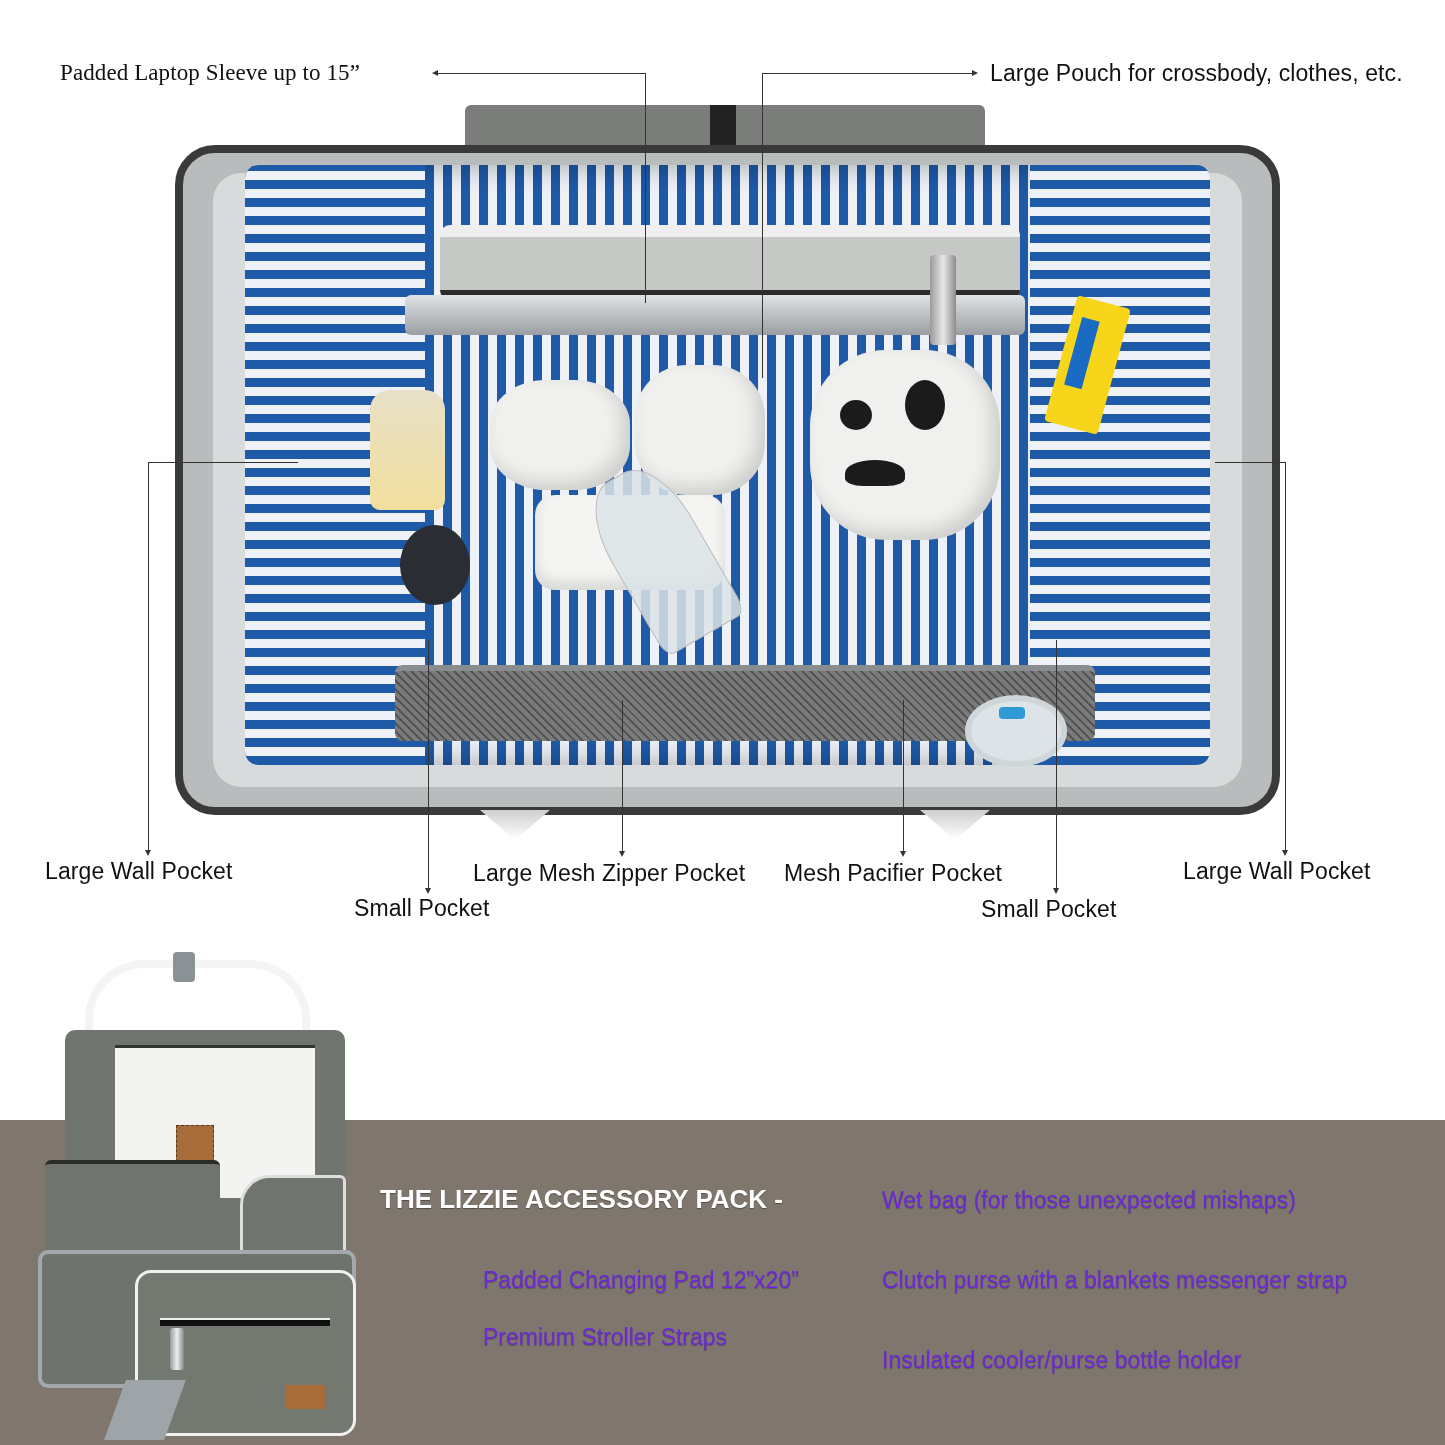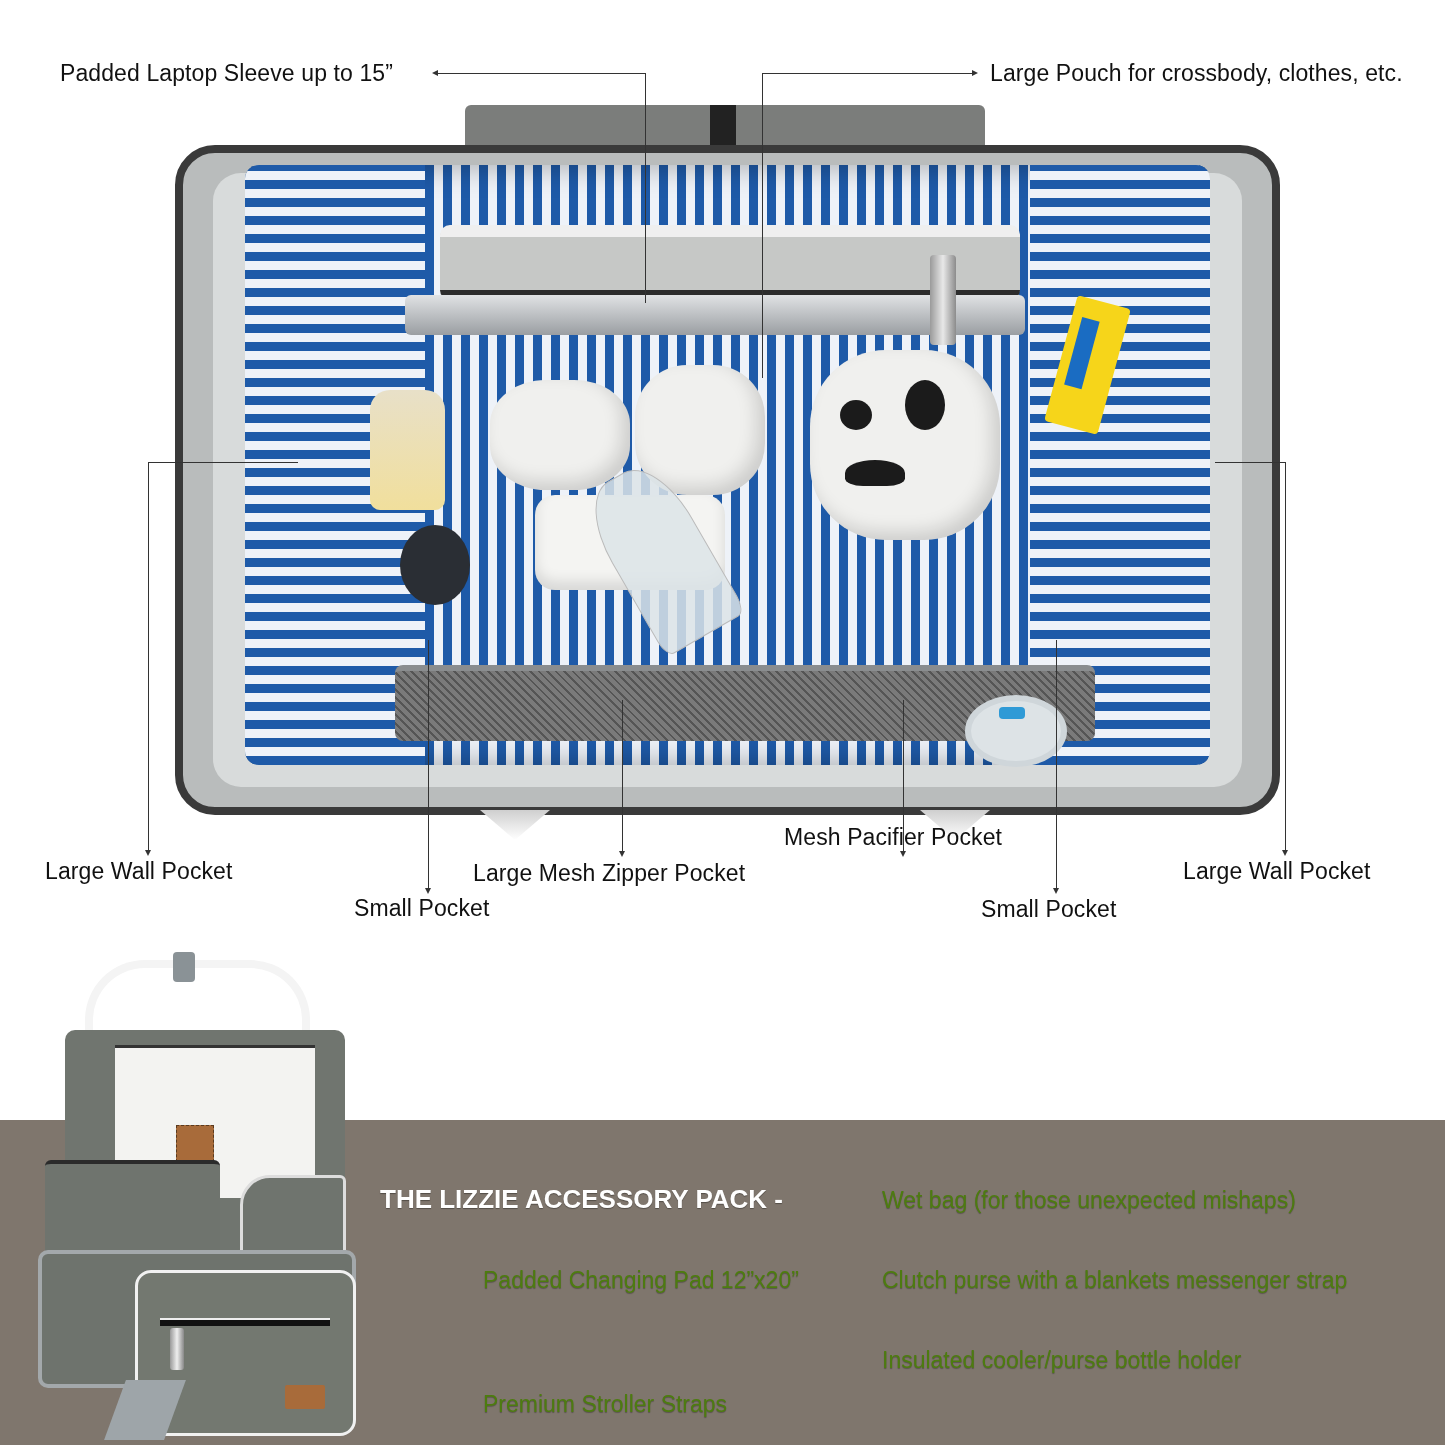--- a/index.html
+++ b/index.html
@@ -40,21 +40,21 @@
   .jar { position: absolute; left: 225px; top: 420px; width: 70px; height: 80px; background: #2a2e34; border-radius: 50%; }
   .mesh-pocket { position: absolute; left: 220px; top: 560px; width: 700px; height: 70px; border-radius: 8px;
     background: repeating-linear-gradient(45deg,#555 0 2px,#7a7a7a 2px 6px); border-top: 6px solid #8a8d8f; }
   .pacifier { position: absolute; left: 790px; top: 590px; width: 90px; height: 60px; border-radius: 50%; background: #dde3e6; border: 6px solid #cfd6da; }
   .pacifier::after { content:""; position:absolute; left: 28px; top: 6px; width: 26px; height: 12px; background:#2f9ad6; border-radius: 4px; }
   .bag-feet { position: absolute; top: 705px; width: 70px; height: 30px; background: linear-gradient(#cfcfcf,#fff); clip-path: polygon(0 0,100% 0,50% 100%); }
 
   
   .band { position: absolute; left: 0; top: 1120px; width: 1445px; height: 325px; background: #7f766d; }
   .pack-title { position: absolute; left: 380px; top: 1184px; font-size: 26px; font-weight: bold; color: #fff; white-space: nowrap; text-shadow: 0 1px 1px rgba(0,0,0,0.35); }
-  .pack-item { position: absolute; font-size: 23px; color: #4d7c0f; white-space: nowrap; text-shadow: 0 1px 1px rgba(0,0,0,0.3); }
+  .pack-item { position: absolute; font-size: 23px; color: #6d28d9; white-space: nowrap; text-shadow: 0 1px 1px rgba(0,0,0,0.3); }
 
   
   .acc { position: absolute; left: 30px; top: 950px; width: 350px; height: 495px; }
   .acc-handle { position: absolute; left: 55px; top: 10px; width: 225px; height: 130px; border: 8px solid #f4f4f4; border-bottom: none; border-radius: 60px 60px 0 0; box-sizing: border-box; }
   .acc-hook { position: absolute; left: 143px; top: 2px; width: 22px; height: 30px; background: #8a9296; border-radius: 4px; }
   .acc-bag { position: absolute; left: 35px; top: 80px; width: 280px; height: 270px; background: #70756f; border-radius: 10px; }
   .acc-front { position: absolute; left: 85px; top: 95px; width: 200px; height: 150px; background: #f3f3f1; border-top: 3px solid #333; }
   .acc-patch { position: absolute; left: 146px; top: 175px; width: 36px; height: 40px; background: #a86b3a; border: 1px dashed #5a3a1e; }
   .acc-pouch1 { position: absolute; left: 15px; top: 210px; width: 175px; height: 95px; background: #6f746e; border-radius: 6px; border-top: 4px solid #2b2b2b; }
   .acc-pouch2 { position: absolute; left: 210px; top: 225px; width: 100px; height: 80px; background: #6f746e; border-radius: 30px 6px 6px 6px; border: 3px solid #ddd; }
@@ -92,21 +92,21 @@
     <div class="panda-spot" style="left:35px;top:110px;width:60px;height:26px;border-radius:50% 50% 30% 30%;"></div>
   </div>
   <div class="diapers"></div>
   <div class="pump"></div>
   <div class="mesh-pocket"></div>
   <div class="pacifier"></div>
   <div class="bag-feet" style="left:305px;"></div>
   <div class="bag-feet" style="left:745px;"></div>
 </div>
 
-<div class="label" style="left:60px;top:60px;">Padded Laptop Sleeve up to 15”</div>
+<div class="label" style="left:60px;top:60px;font-family:Liberation Serif, serif;">Padded Laptop Sleeve up to 15”</div>
 <div class="arrow-l" style="left:432px;top:70px;"></div>
 <div class="line" style="left:436px;top:73px;width:210px;height:1px;"></div>
 <div class="line" style="left:645px;top:73px;width:1px;height:230px;"></div>
 
 <div class="line" style="left:762px;top:73px;width:212px;height:1px;"></div>
 <div class="line" style="left:762px;top:73px;width:1px;height:305px;"></div>
 <div class="arrow-r" style="left:972px;top:70px;"></div>
 <div class="label" style="left:990px;top:60px;">Large Pouch for crossbody, clothes, etc.</div>
 
 <div class="line" style="left:148px;top:462px;width:150px;height:1px;"></div>
@@ -117,21 +117,21 @@
 <div class="line" style="left:428px;top:640px;width:1px;height:250px;"></div>
 <div class="arrow-d" style="left:425px;top:888px;"></div>
 <div class="label" style="left:354px;top:895px;">Small Pocket</div>
 
 <div class="line" style="left:622px;top:700px;width:1px;height:153px;"></div>
 <div class="arrow-d" style="left:619px;top:851px;"></div>
 <div class="label" style="left:473px;top:860px;">Large Mesh Zipper Pocket</div>
 
 <div class="line" style="left:903px;top:700px;width:1px;height:153px;"></div>
 <div class="arrow-d" style="left:900px;top:851px;"></div>
-<div class="label" style="left:784px;top:824px;">Mesh Pacifier Pocket</div>
+<div class="label" style="left:784px;top:860px;">Mesh Pacifier Pocket</div>
 
 <div class="line" style="left:1056px;top:640px;width:1px;height:250px;"></div>
 <div class="arrow-d" style="left:1053px;top:888px;"></div>
 <div class="label" style="left:981px;top:896px;">Small Pocket</div>
 
 <div class="line" style="left:1215px;top:462px;width:70px;height:1px;"></div>
 <div class="line" style="left:1285px;top:462px;width:1px;height:390px;"></div>
 <div class="arrow-d" style="left:1282px;top:850px;"></div>
 <div class="label" style="left:1183px;top:858px;">Large Wall Pocket</div>
 
@@ -150,14 +150,14 @@
   <div class="acc-zip"></div>
   <div class="acc-pull"></div>
   <div class="acc-tag"></div>
   <div class="acc-strap"></div>
 </div>
 
 <div class="pack-title">THE LIZZIE ACCESSORY PACK -</div>
 <div class="pack-item" style="left:882px;top:1187px;">Wet bag (for those unexpected mishaps)</div>
 <div class="pack-item" style="left:483px;top:1267px;">Padded Changing Pad 12”x20”</div>
 <div class="pack-item" style="left:882px;top:1267px;">Clutch purse with a blankets messenger strap</div>
-<div class="pack-item" style="left:483px;top:1391px;">Premium Stroller Straps</div>
+<div class="pack-item" style="left:483px;top:1324px;">Premium Stroller Straps</div>
 <div class="pack-item" style="left:882px;top:1347px;">Insulated cooler/purse bottle holder</div>
 
 </body></html>

